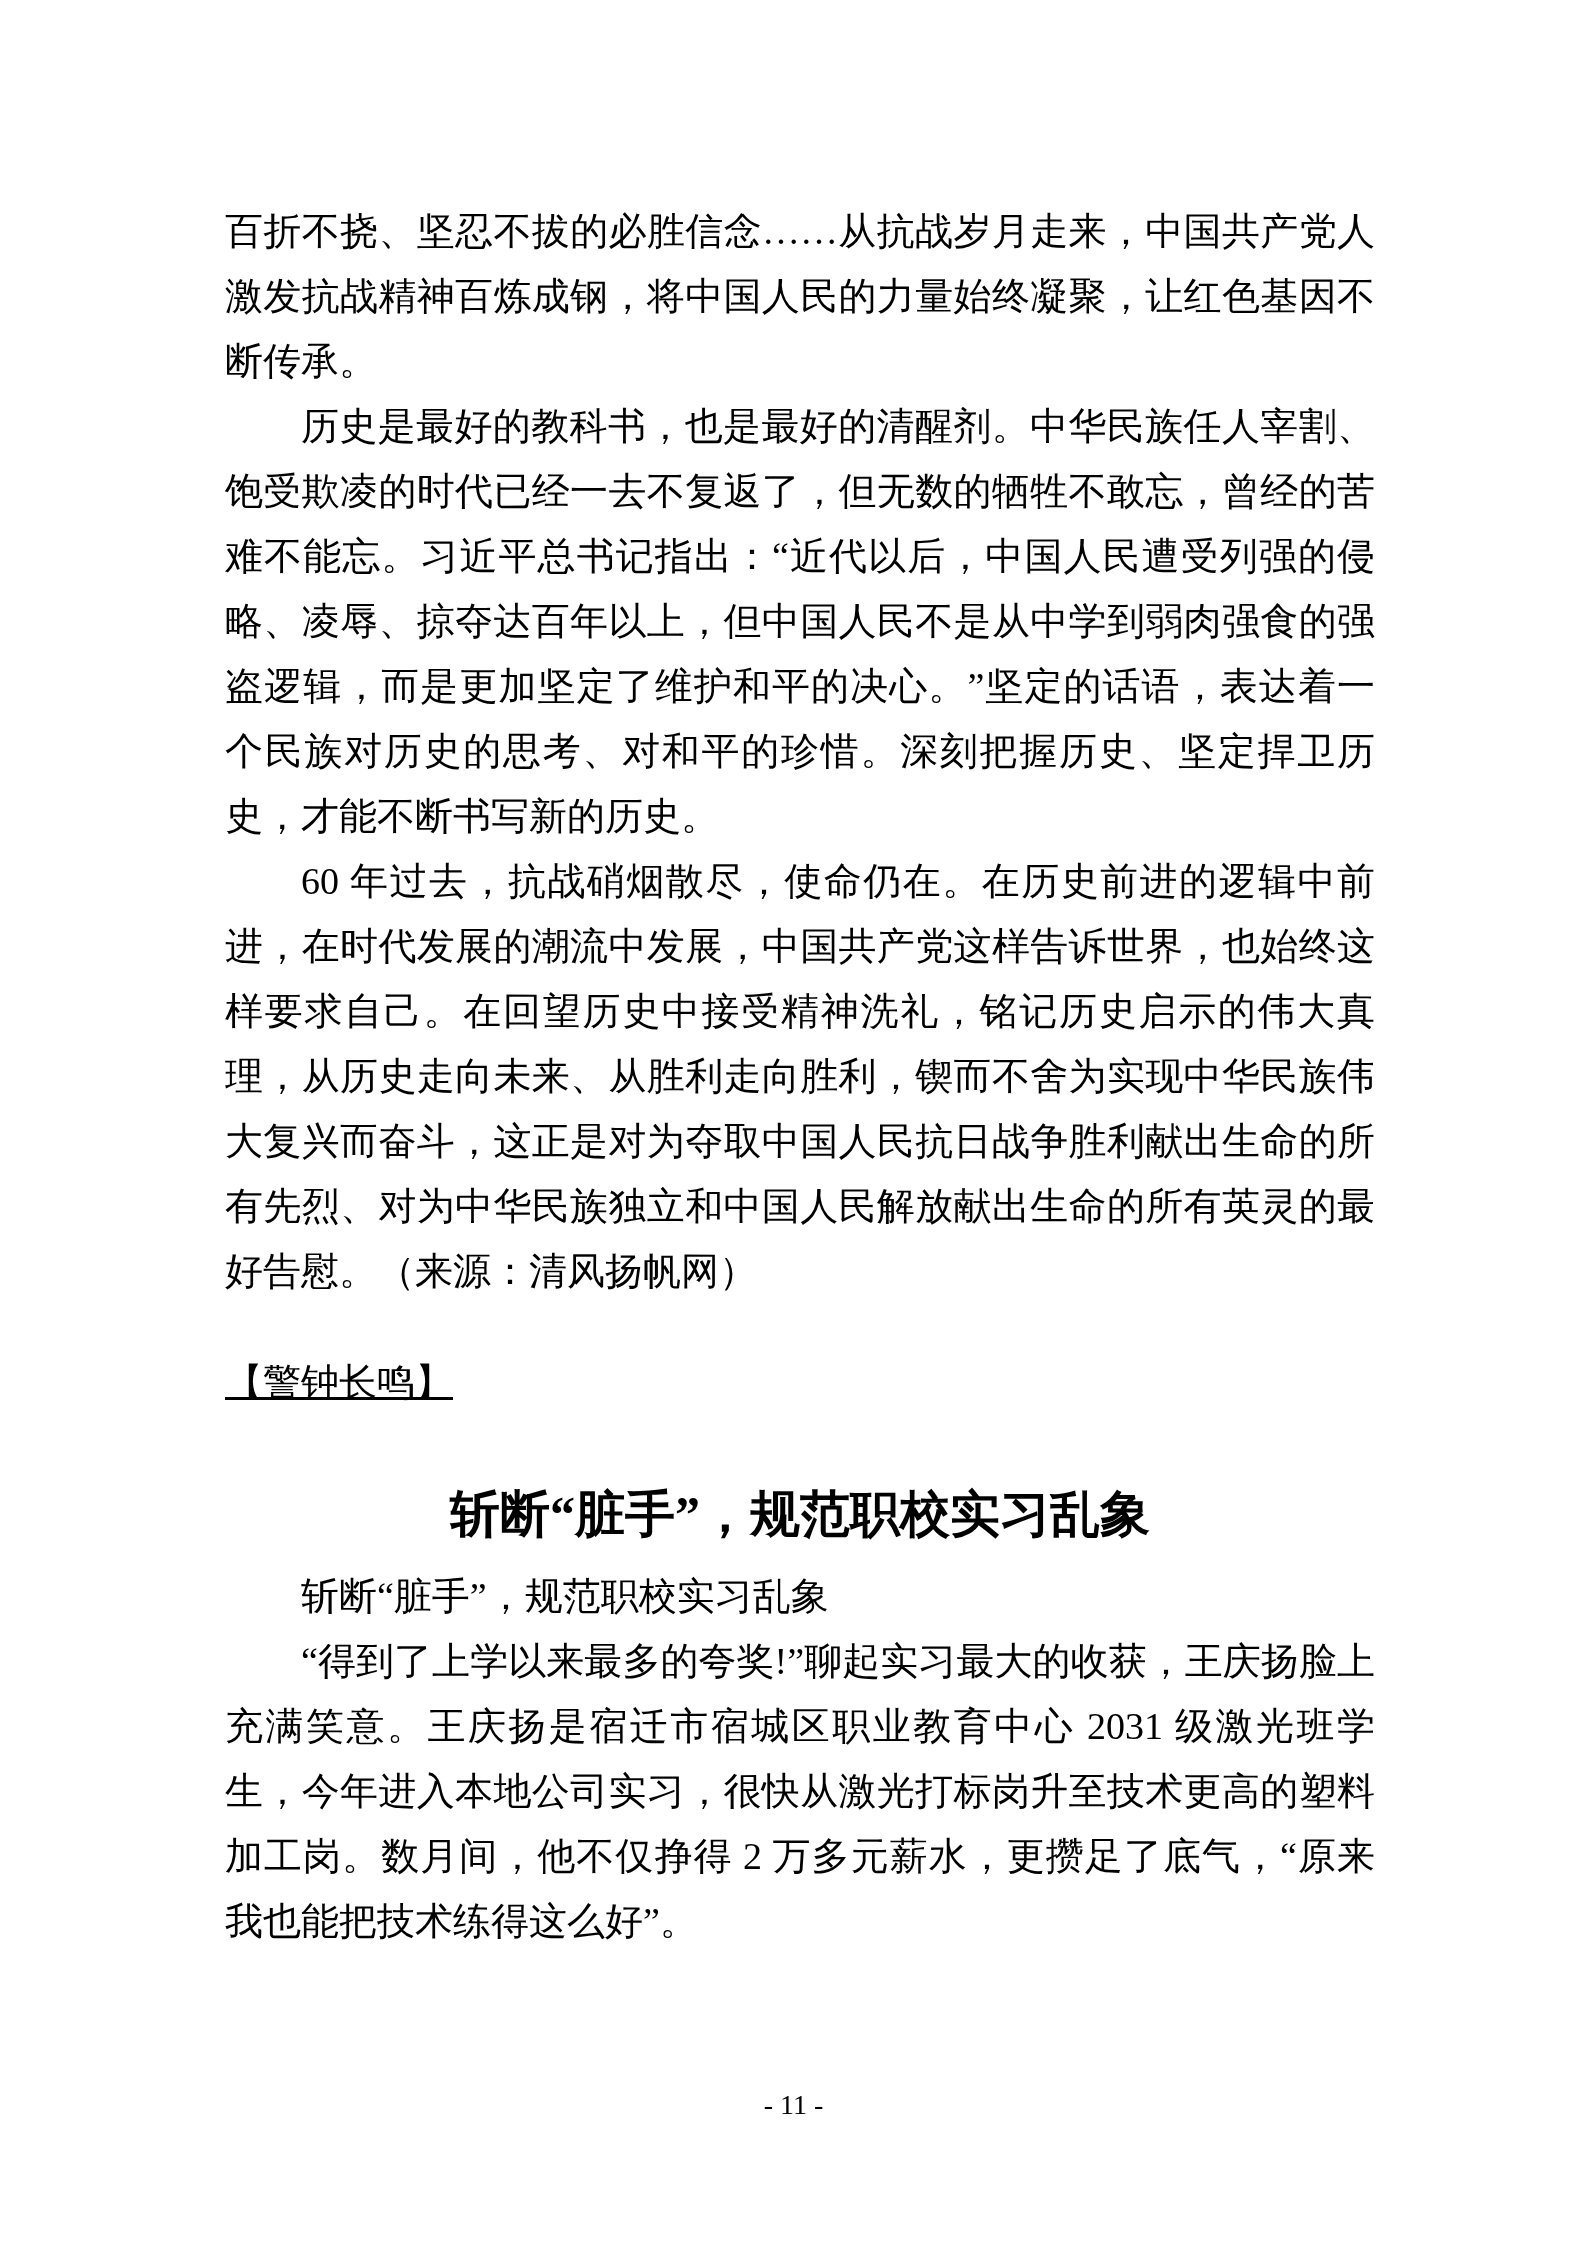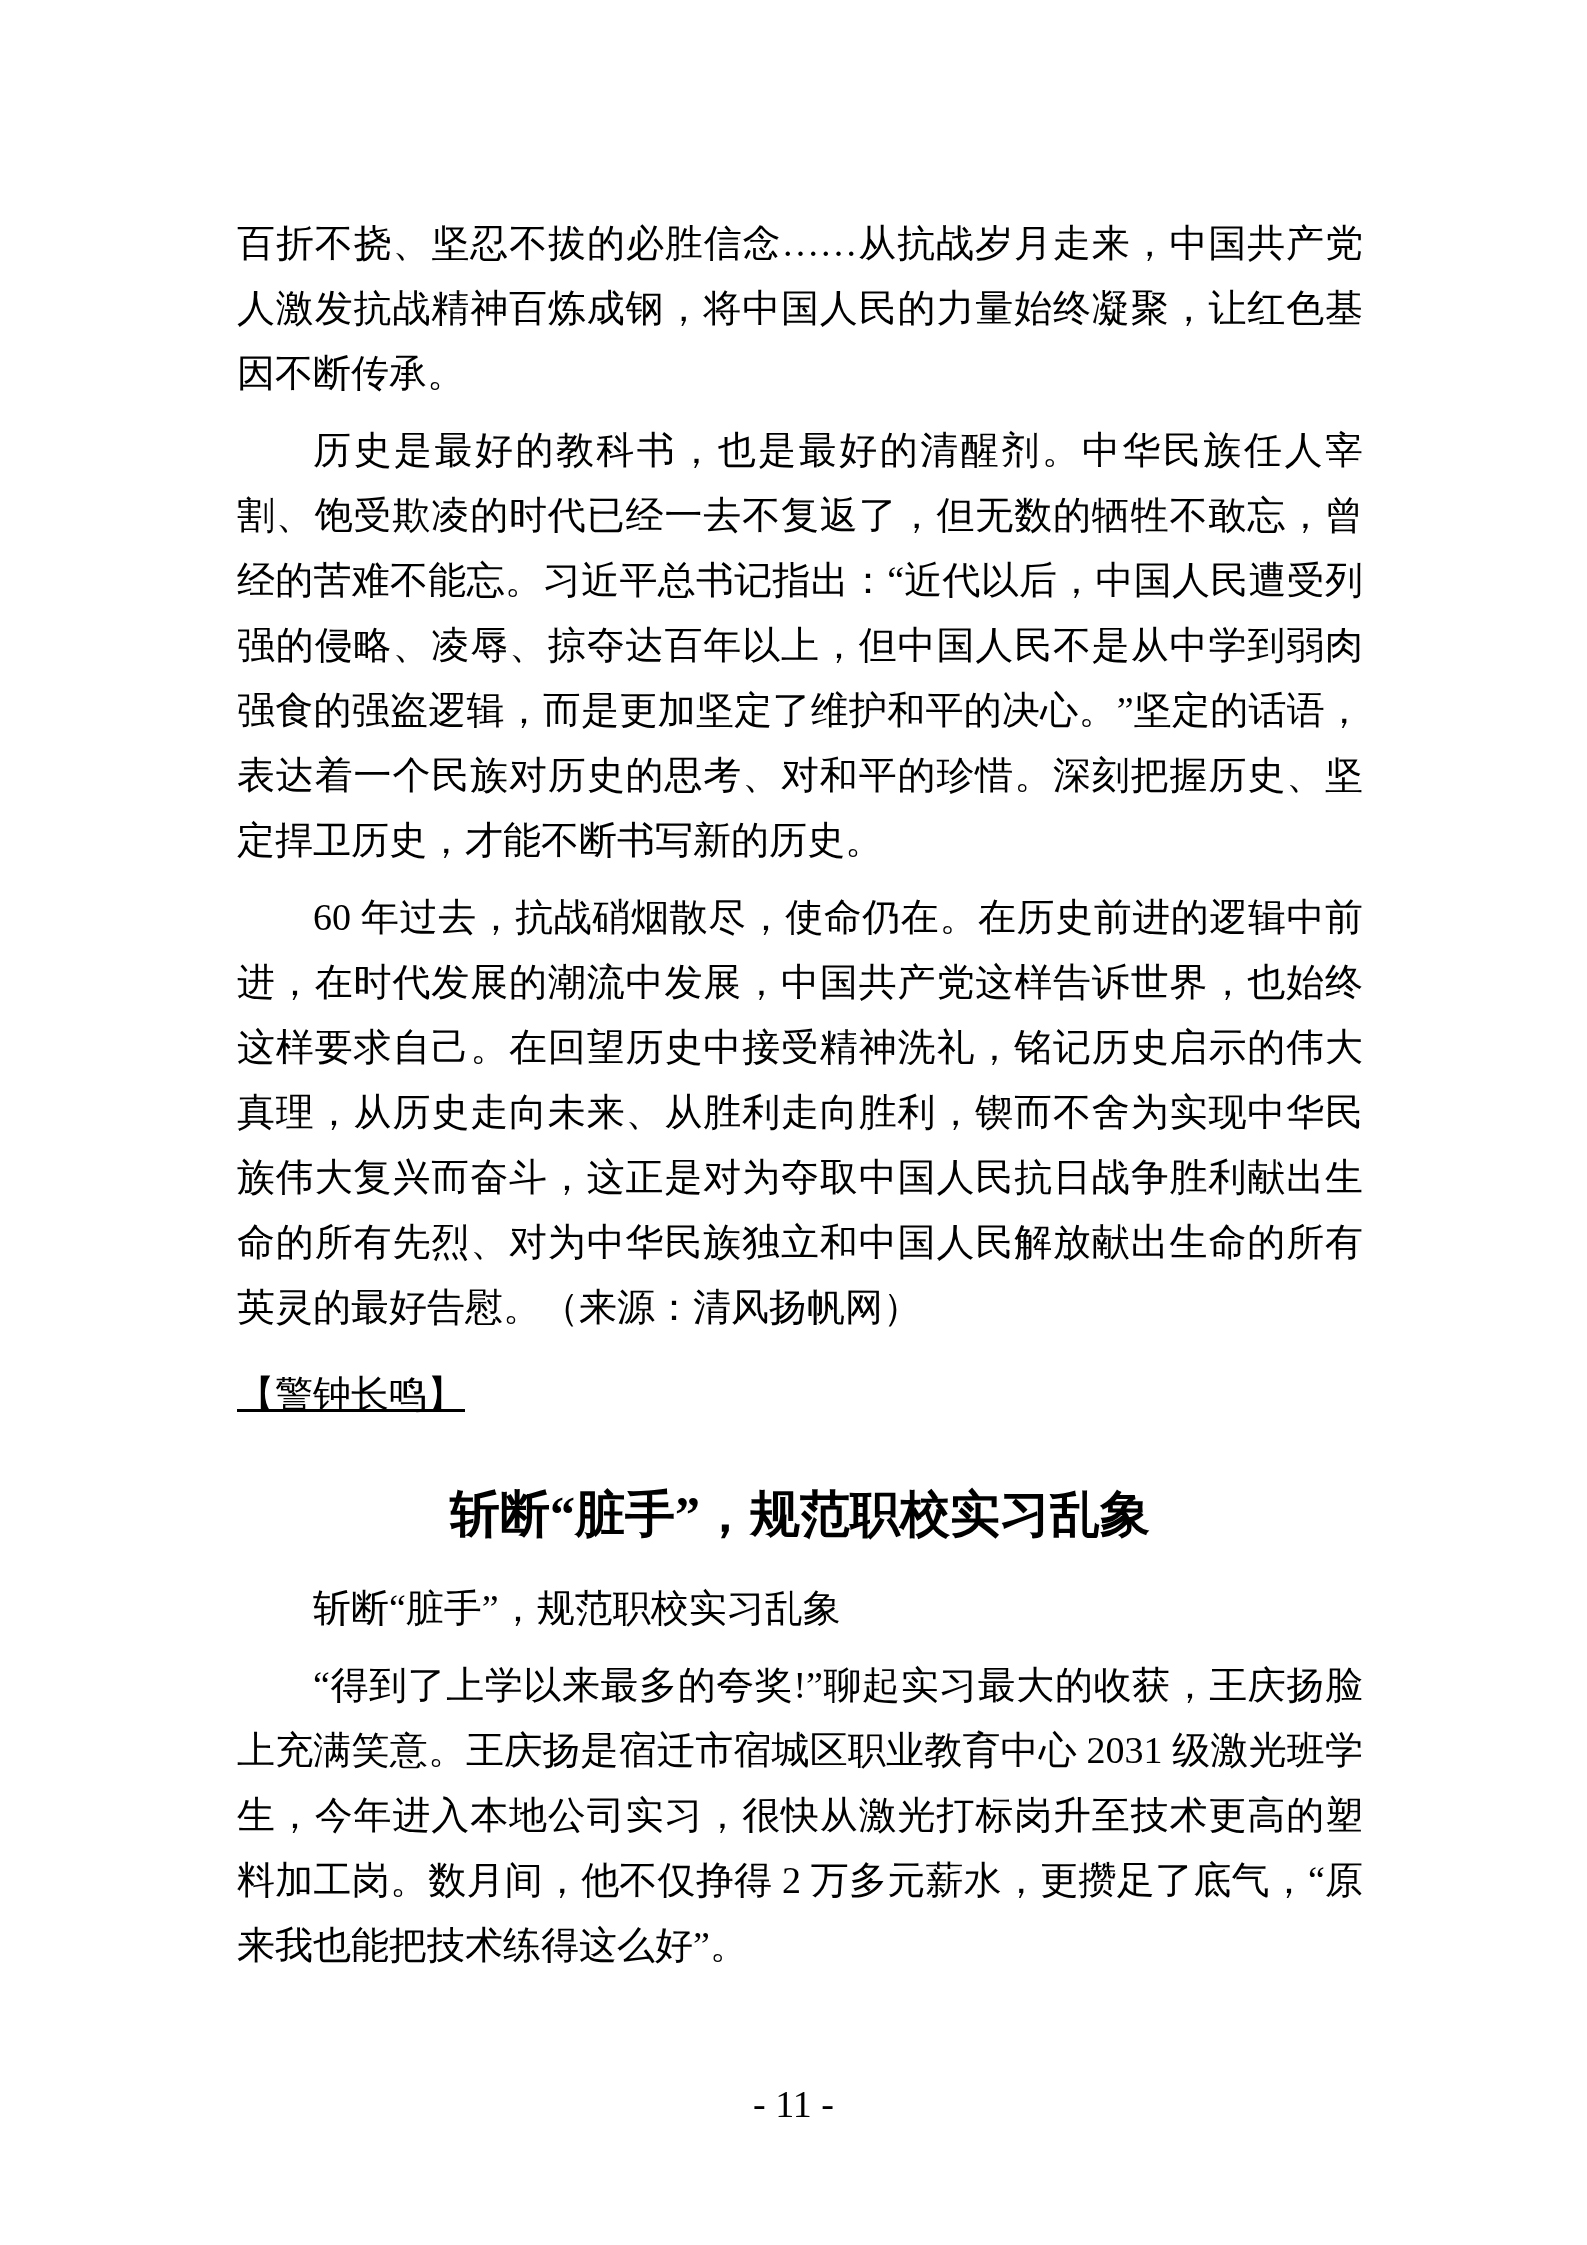--- a/index.html
+++ b/index.html
@@ -16,21 +16,21 @@
     color: #000000;
     font-family: "Liberation Serif", "DejaVu Serif", serif;
     overflow: hidden;
   }
   .text-col {
     position: absolute;
     left: 225px;
     width: 1150px;
   }
   .body-block p {
-    margin: 12px;
+    margin: 0;
     font-size: 38px;
     line-height: 65px;
     text-align: justify;
     text-justify: inter-character;
     text-align-last: left;
     letter-spacing: 0;
   }
   .body-block p.indent {
     text-indent: 2em;
   }
@@ -49,21 +49,21 @@
     font-weight: bold;
     text-align: center;
   }
   .section-body   { top: 1564px; }
   .page-number {
     position: absolute;
     top: 2072px;
     left: 0;
     width: 100%;
     text-align: center;
-    font-size: 38px;
+    font-size: 28px;
     line-height: 65px;
   }
 </style>
 </head>
 <body>
 
 <div class="page" style="background: rgb(255, 255, 255); color: rgb(0, 0, 0);">
 
   <div class="text-col body-block article-body">
       <p class="">百折不挠、坚忍不拔的必胜信念……从抗战岁月走来，中国共产党人激发抗战精神百炼成钢，将中国人民的力量始终凝聚，让红色基因不断传承。</p>

